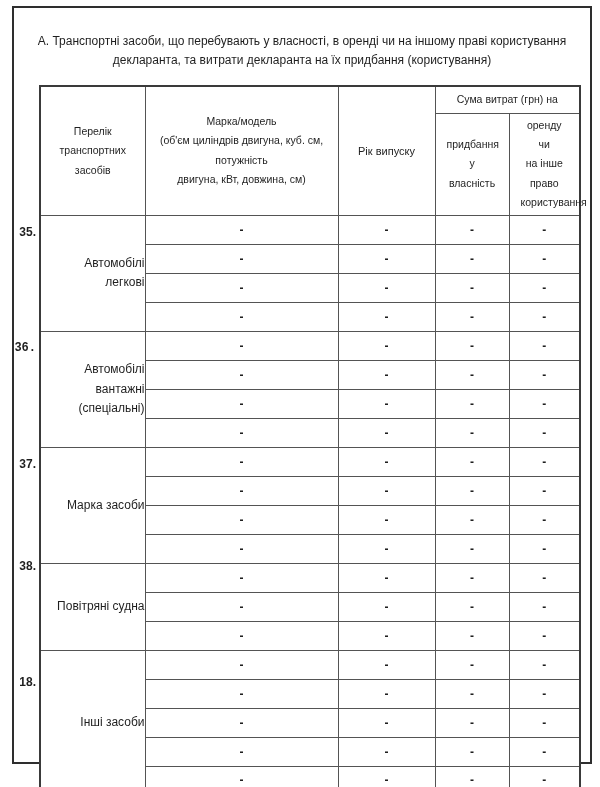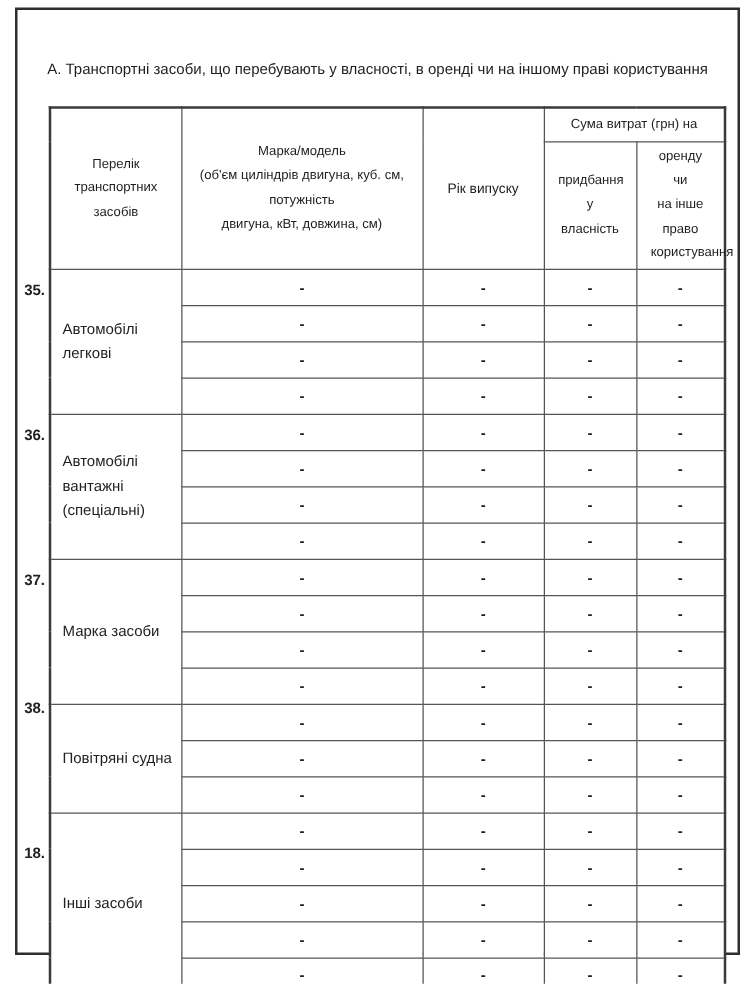--- a/index.html
+++ b/index.html
@@ -21,21 +21,21 @@
   .title-bar {
     height: 28px;
     border-bottom: 1px solid #2e2e2e;
     display: flex; align-items: center; justify-content: center;
     font-weight: bold;
     font-size: 13.5px;
     letter-spacing: 0.2px;
   }
   .subtitle {
     position: absolute;
-    top: 38px; left: 10px; right: 10px;
+    top: 24px; left: 10px; right: 10px;
     text-align: center;
     font-size: 12px;
     line-height: 1.6;
     color: #1f1f1f;
   }
   .content {
     position: absolute;
     top: 77px; left: 0;
     display: flex;
     align-items: flex-start;
@@ -72,21 +72,21 @@
   }
   .vehicle-table thead th.h-year { font-size: 11px; margin-left: 20px; }
   .vehicle-table thead tr.head-top { height: 27px; }
   .vehicle-table thead tr.head-bottom { height: 61px; }
   .vehicle-table tbody tr { height: 29px; }
   td.label-cell {
     vertical-align: middle;
     font-size: 12px;
     line-height: 1.6;
     padding-left: 9px;
-    text-align: left;
+    text-align: right;
   }
   td.data-cell {
     text-align: center;
     vertical-align: middle;
     font-size: 12px;
     font-weight: bold;
   }
   col.c1 { width: 105px; }
   col.c2 { width: 193px; }
   col.c3 { width: 97px; }
@@ -94,27 +94,28 @@
   col.c5 { width: 71px; }
 </style>
 </head>
 <body>
 
 <div class="page">
 
 
   <div class="subtitle">
     <div>А. Транспортні засоби, що перебувають у власності, в оренді чи на іншому праві користування</div>
+    <div>декларанта, та витрати декларанта на їх придбання (користування)</div>
   </div>
 
   <div class="content">
 
     <div class="row-numbers">
         <div class="row-number" style="height: 116px;">35.</div>
-        <div class="row-number" style="height: 116px;">36.</div>
+        <div class="row-number" style="height: 116px; font-family: Liberation Mono, monospace;">36.</div>
         <div class="row-number" style="height: 116px;">37.</div>
         <div class="row-number" style="height: 87px;">38.</div>
         <div class="row-number" style="height: 145px;">18.</div>
       </div>
 
     <table class="vehicle-table">
       <colgroup>
         <col class="c1">
           <col class="c2">
           <col class="c3">

